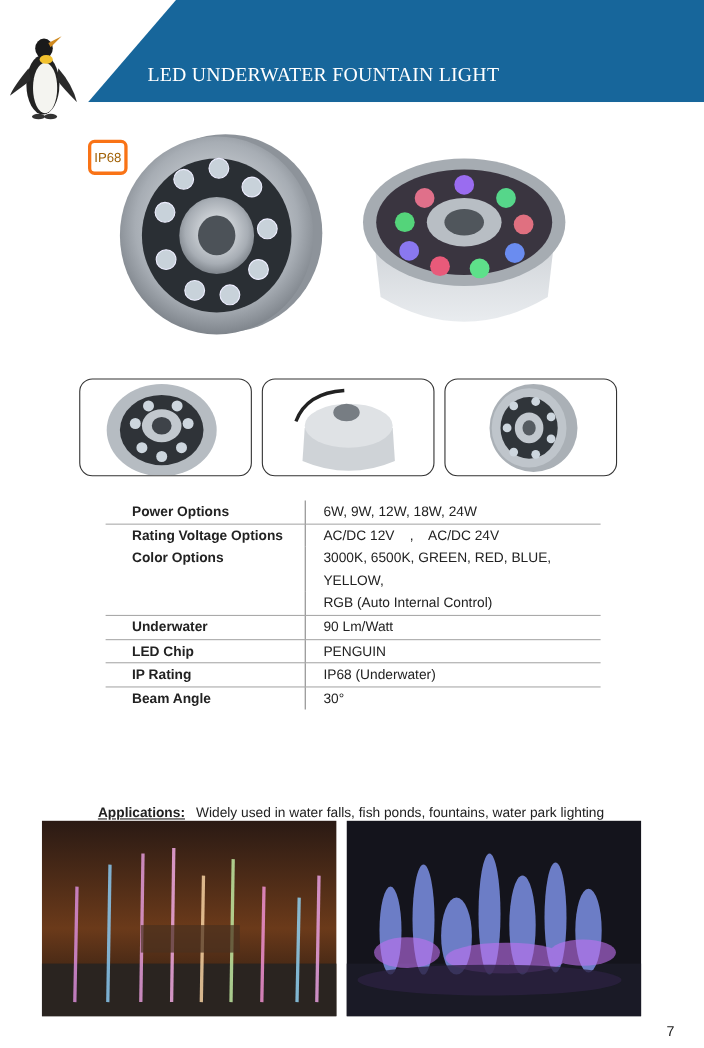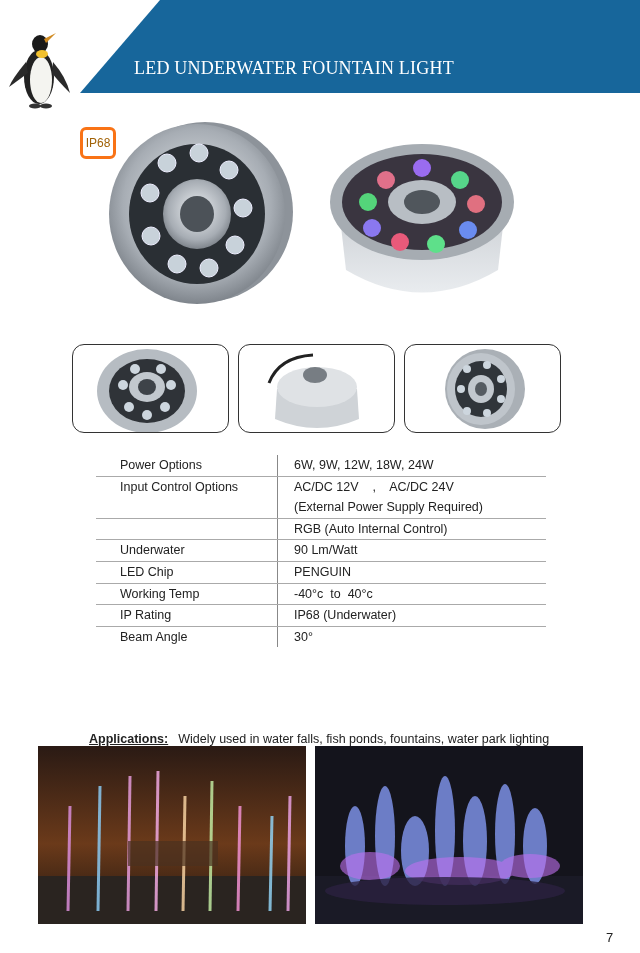--- a/index.html
+++ b/index.html
@@ -6,21 +6,21 @@
   body{width:640px;height:953px;background:#fff;position:relative;overflow:hidden;font-family:"Liberation Sans",sans-serif;color:#222;}
   .banner{position:absolute;left:80px;top:0;width:560px;height:93px;background:#17669b;clip-path:polygon(80px 0,560px 0,560px 93px,0 93px);}
   .banner-title{position:absolute;left:134px;top:58px;font-family:"Liberation Serif",serif;font-size:18px;color:#fff;letter-spacing:0.2px;white-space:nowrap;}
   .penguin{position:absolute;left:6px;top:27px;width:66px;height:84px;}
   .ip-badge{position:absolute;left:80px;top:105px;width:30px;height:26px;border:3px solid #f97316;border-radius:6px;font-size:12px;display:flex;align-items:center;justify-content:center;color:#a16207;margin-top:22px;}
   .hero{position:absolute;}
   .thumbs{position:absolute;left:72px;top:344px;width:490px;height:90px;}
   .thumb{position:absolute;top:0;width:155px;height:87px;border:1.3px solid #333;border-radius:12px;background:#fff;overflow:hidden;}
   .spec{position:absolute;left:96px;top:455px;width:450px;border-collapse:collapse;font-size:12.5px;}
   .spec td{padding:0;height:20.6px;line-height:20.6px;vertical-align:top;}
-  .spec td.k{width:157px;padding-left:24px;border-right:1px solid #888;}
+  .spec td.k{width:157px;padding-left:24px;border-right:1px solid #888;font-weight:bold;}
   .spec td.v{padding-left:16px;}
   .spec tr.sep td{border-bottom:1px solid #aaa;}
   .spec tr.head td{font-weight:bold;}
   .apps{position:absolute;left:89px;top:720px;font-size:12.5px;white-space:nowrap;margin-top:12px;}
   .apps .lbl{font-weight:bold;text-decoration:underline;margin-right:10px;}
   .photo{position:absolute;top:746px;height:178px;overflow:hidden;}
   .page-num{position:absolute;left:606px;top:930px;font-size:13px;color:#222;}
 </style>
 </head>
 <body>
@@ -139,42 +139,38 @@
   </div>
 </div>
 
 <table class="spec">
   <tbody>
   <tr class="sep">
     <td class="k">Power Options</td>
     <td class="v">6W, 9W, 12W, 18W, 24W</td>
   </tr>
   <tr>
-    <td class="k">Input Control Options</td>
+    <td class="k">Rating Voltage Options</td>
     <td class="v" style="white-space:pre">AC/DC 12V    ,    AC/DC 24V</td>
   </tr>
-  <tr class="sep">
-    <td class="k"></td>
-    <td class="v">(External Power Supply Required)</td>
+  <tr>
+    <td class="k">Color Options</td>
+    <td class="v">3000K, 6500K, GREEN, RED, BLUE, YELLOW,</td>
   </tr>
   <tr class="sep">
     <td class="k"></td>
     <td class="v">RGB (Auto Internal Control)</td>
   </tr>
   <tr class="sep">
     <td class="k">Underwater</td>
     <td class="v">90 Lm/Watt</td>
   </tr>
   <tr class="sep">
     <td class="k">LED Chip</td>
     <td class="v">PENGUIN</td>
-  </tr>
-  <tr class="sep">
-    <td class="k">Working Temp</td>
-    <td class="v" style="white-space:pre">-40°c  to  40°c</td>
   </tr>
   <tr class="sep">
     <td class="k">IP Rating</td>
     <td class="v">IP68 (Underwater)</td>
   </tr>
   <tr>
     <td class="k">Beam Angle</td>
     <td class="v">30°</td>
   </tr>
 </tbody>

